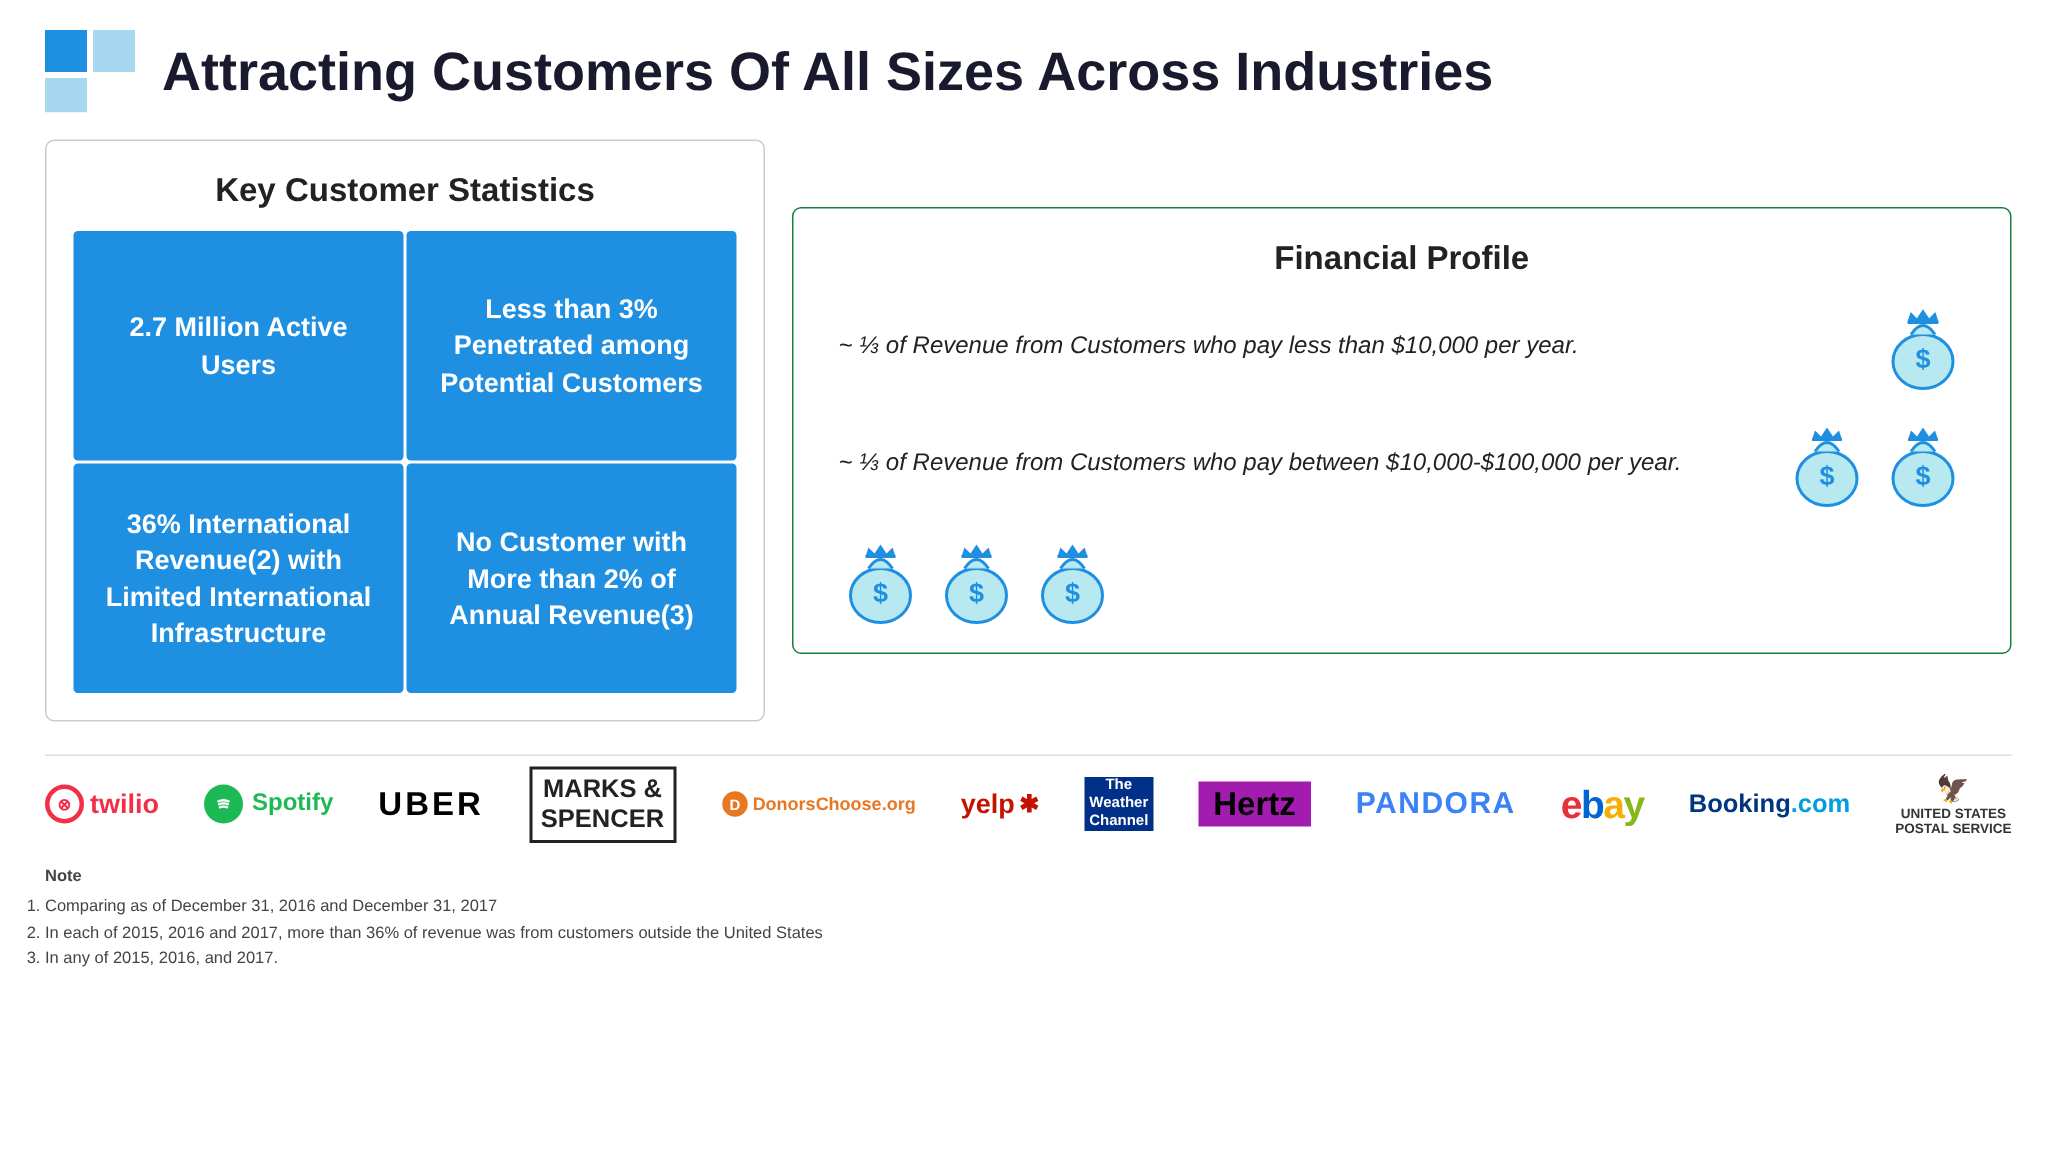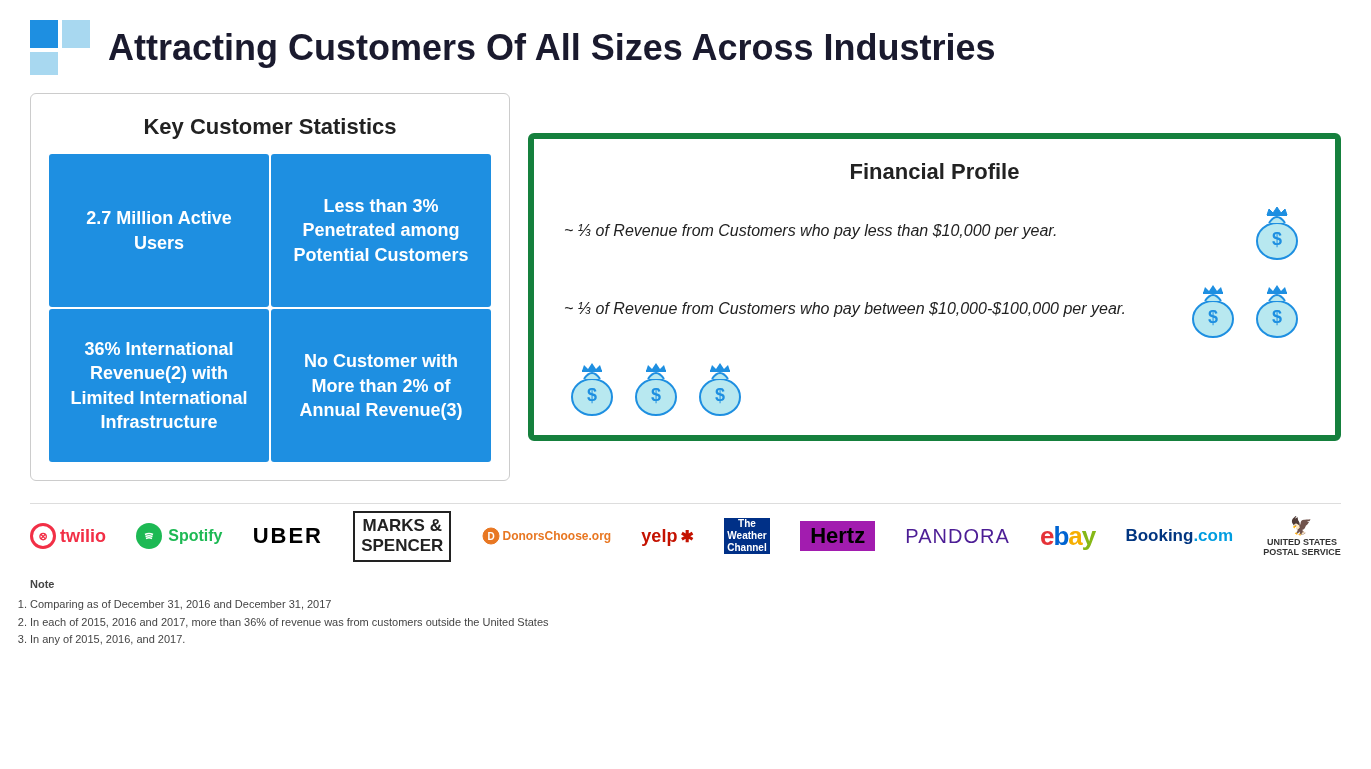--- a/index.html
+++ b/index.html
@@ -69,21 +69,21 @@
       text-align: center;
       padding: 28px 16px;
       border-radius: 3px;
       line-height: 1.35;
       display: flex;
       align-items: center;
       justify-content: center;
     }
     
     .financial-box {
-      border: 6px solid #15803d;
+      border: 1px solid #15803d;
       border-radius: 6px;
       padding: 20px 30px 18px;
       flex: 1;
     }
     .financial-box h2 {
       font-size: 22px;
       font-weight: 700;
       color: #222;
       margin-bottom: 16px;
       text-align: center;
@@ -196,21 +196,21 @@
     
     .hertz-logo {
       background: #a21caf;
       color: #000;
       font-size: 22px; font-weight: 900;
       padding: 2px 10px;
       text-align: right;
     }
     
     .pandora-logo {
-      font-size: 20px; font-weight: 400; color: #4c1d95; letter-spacing: 1px;
+      font-size: 20px; font-weight: 700; color: #3b82f6; letter-spacing: 1px;
     }
     
     .ebay-logo {
       font-size: 26px; font-weight: 900; letter-spacing: -1px;
     }
     .ebay-e { color: #E53238; }
     .ebay-b { color: #0064D2; }
     .ebay-a { color: #F5AF02; }
     .ebay-y { color: #86B817; }
     

